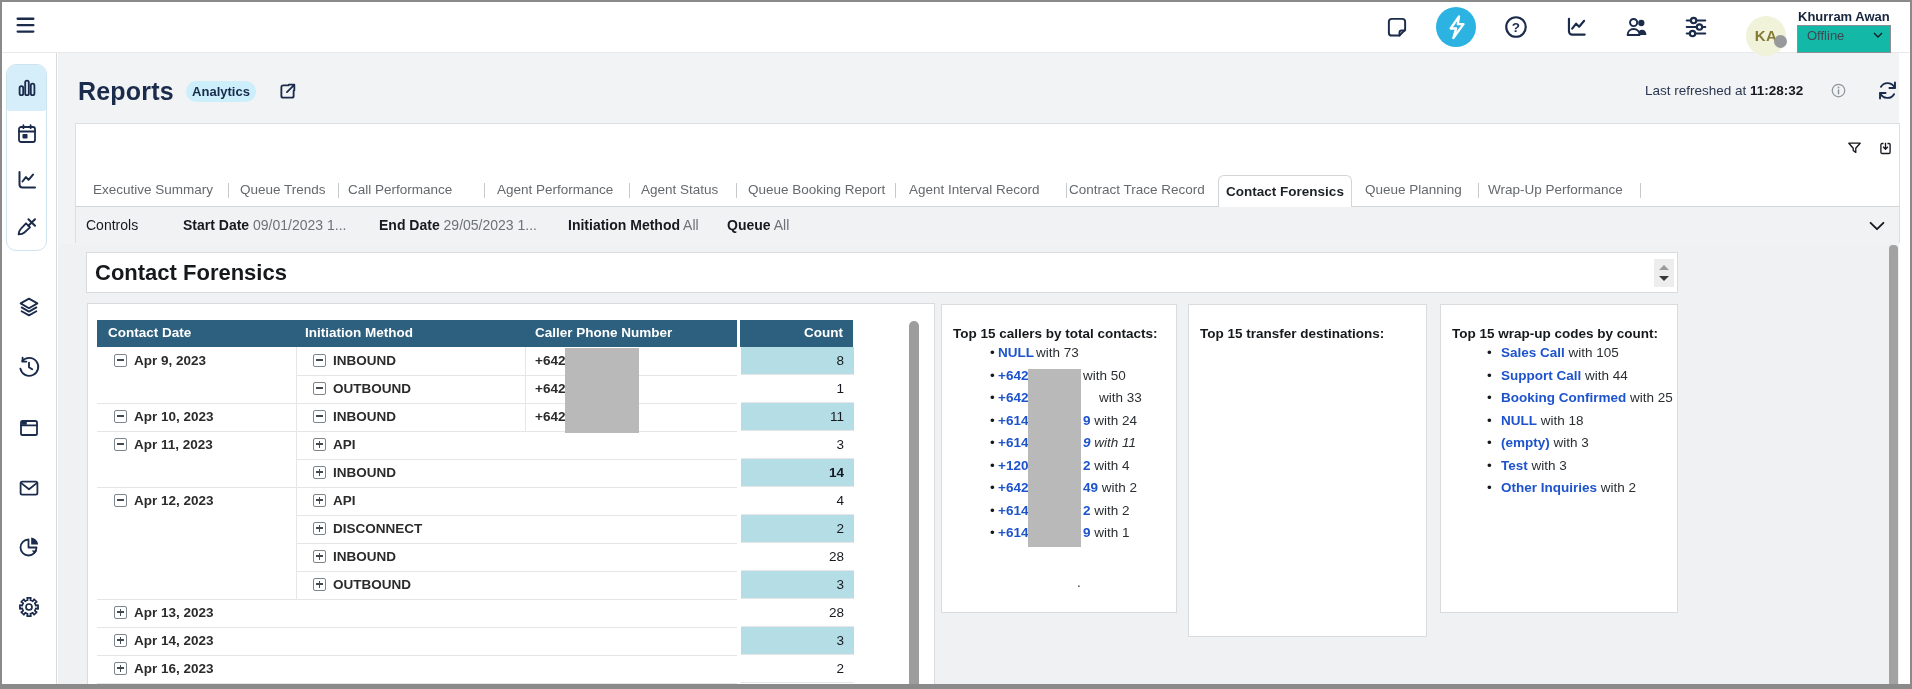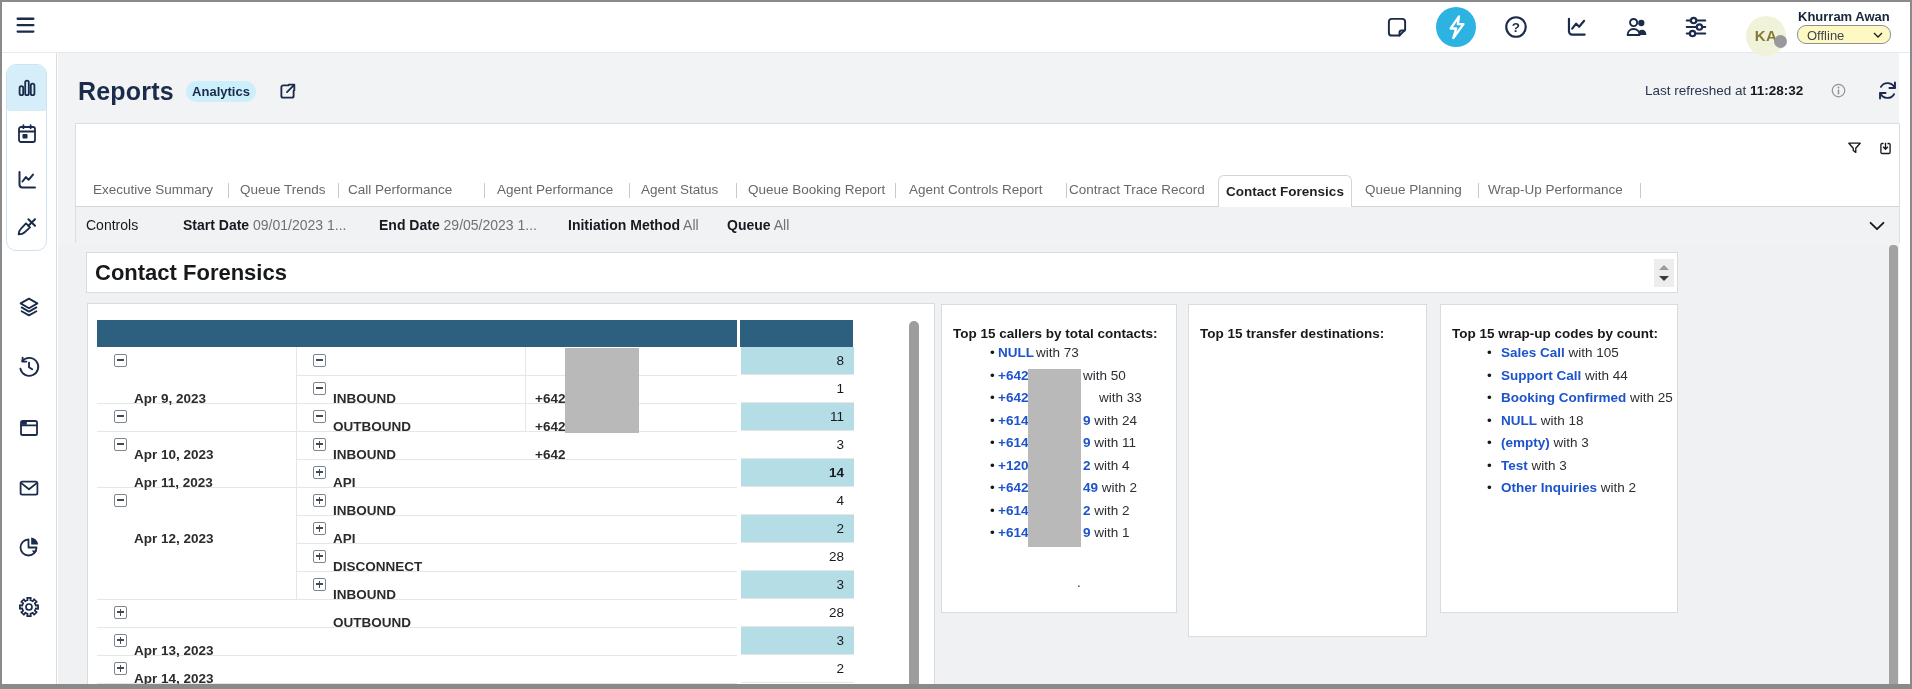--- a/index.html
+++ b/index.html
@@ -59,21 +59,21 @@
 #panel3 { left:1188px; top:304px; width:239px; height:333px; }
 #panel4 { left:1440px; top:304px; width:238px; height:309px; }
 .ptitle { position:absolute; left:11px; top:21px; font-size:13.5px; font-weight:bold; color:#16191c; }
 .pitem { position:absolute; height:22px; font-size:13.5px; color:#2b2f33; white-space:nowrap; }
 .pitem .bu { position:absolute; left:0; top:0; color:#16191c; font-size:13.5px; }
 .pitem a { color:#1d53cc; font-weight:bold; text-decoration:none; }
 
 .thead { position:absolute; background:#2d5f7e; color:#fff; font-size:13.5px; font-weight:bold; }
 .trow-border { position:absolute; height:1px; background:#e4e6e8; }
 .vline { position:absolute; width:1px; background:#e4e6e8; }
-.cell { position:absolute; font-size:13.5px; color:#2b2b2b; white-space:nowrap;margin-top:38px; }
+.cell { position:absolute; font-size:13.5px; color:#2b2b2b; white-space:nowrap; }
 .pm { position:absolute; width:13px; height:13px; border:1.4px solid #7d868f; border-radius:2px; }
 .pm:before { content:""; position:absolute; left:2px; top:4.4px; width:7px; height:1.6px; background:#434b52; }
 .pm.plus:after { content:""; position:absolute; left:4.7px; top:1.7px; width:1.6px; height:7px; background:#434b52; }
 .countcell { position:absolute; left:653px; width:113px; height:28px; font-size:13.5px; color:#16191f; text-align:right; padding-right:10px; line-height:27px; border-bottom:1px solid #e4e6e8; }
 .countcell.hl { background:#b4dde6; }
 #tscroll { position:absolute; left:821px; top:17px; width:10px; height:366px; background:#9d9d9d; border-radius:5px 5px 0 0; }
 .redact { position:absolute; background:#b9b9b9; z-index:10; }
 svg { display:block; }
 </style>
 </head>
@@ -122,21 +122,21 @@
       <svg width="26" height="26" viewBox="0 0 24 24" fill="none" xmlns="http://www.w3.org/2000/svg" style="">
         <path d="M3.5 6 H20.5 M3.5 12 H20.5 M3.5 18 H20.5" stroke="#1b2b4b" stroke-width="2" stroke-linecap="round" stroke-linejoin="round"></path>
         <circle cx="9.8" cy="6" r="2.5" fill="#fff" stroke="#1b2b4b" stroke-width="2" stroke-linecap="round" stroke-linejoin="round"></circle>
         <circle cx="15.2" cy="12" r="2.5" fill="#fff" stroke="#1b2b4b" stroke-width="2" stroke-linecap="round" stroke-linejoin="round"></circle>
         <circle cx="8.8" cy="18" r="2.5" fill="#fff" stroke="#1b2b4b" stroke-width="2" stroke-linecap="round" stroke-linejoin="round"></circle>
       </svg>
     </div>
   <div class="abs" style="left:1746px;top:16px;width:40px;height:40px;border-radius:50%;background:#f1f2da;text-align:center;line-height:40px;font-size:15px;font-weight:bold;color:#857a33;letter-spacing:0.5px;">KA</div>
   <div class="abs" style="left:1774px;top:35px;width:13px;height:13px;border-radius:50%;background:#97999b;"></div>
   <div class="abs" style="left:1798px;top:9px;font-size:13px;font-weight:bold;color:#16243c;">Khurram Awan</div>
-  <div class="abs" style="left:1797px;top:25px;width:94px;height:19px;border:1px solid #8a9096;border-radius:9px;background:#fef9c3;">
+  <div class="abs" style="left:1797px;top:25px;width:94px;height:28px;border:1px solid #8a9096;border-radius:0;background:#14b8a6;">
     <span style="position:absolute;left:9px;top:2px;font-size:13px;color:#3f4850;">Offline</span>
     <svg width="12" height="12" viewBox="0 0 24 24" style="position:absolute;right:6px;top:3px;">
         <path d="M4 8 l8 8 8-8" stroke="#16191f" stroke-width="2.6" fill="none"></path>
       </svg>
   </div>
 </div>
 <div class="abs" id="contentbg"></div>
 <div class="abs" id="canvasbg"></div>
 <div class="abs" id="rightgutter"></div>
 <div class="abs" id="pagescroll"></div>
@@ -248,21 +248,21 @@
       </svg>
     </div>
   <div class="abs" id="tabline"></div>
   <div class="abs" id="tabs">
   <div class="tab" style="left:17px;">Executive Summary</div>
   <div class="tab" style="left:164px;">Queue Trends</div>
   <div class="tab" style="left:272px;">Call Performance</div>
   <div class="tab" style="left:421px;">Agent Performance</div>
   <div class="tab" style="left:565px;">Agent Status</div>
   <div class="tab" style="left:672px;">Queue Booking Report</div>
-  <div class="tab" style="left:833px;">Agent Controls Report</div>
+  <div class="tab" style="left:833px;">Agent Interval Record</div>
   <div class="tab" style="left:993px;">Contract Trace Record</div>
   <div class="tab" style="left:1289px;">Queue Planning</div>
   <div class="tab" style="left:1412px;">Wrap-Up Performance</div>
   <div class="tabsep" style="left:152px;"></div>
   <div class="tabsep" style="left:262px;"></div>
   <div class="tabsep" style="left:408px;"></div>
   <div class="tabsep" style="left:553px;"></div>
   <div class="tabsep" style="left:660px;"></div>
   <div class="tabsep" style="left:819px;"></div>
   <div class="tabsep" style="left:990px;"></div>
@@ -379,21 +379,21 @@
       <span style="position:absolute;left:94px;white-space:nowrap;margin-left:15px;">with 33</span>
     </div>
   <div class="pitem" style="left:48px;top:107.5px;width:180px;">
       <span class="bu" style="left:0;">•</span>
       <a style="position:absolute;left:8px;">+614</a>
       <span style="position:absolute;left:93px;white-space:nowrap;"><a>9</a> with 24</span>
     </div>
   <div class="pitem" style="left:48px;top:130.0px;width:180px;">
       <span class="bu" style="left:0;">•</span>
       <a style="position:absolute;left:8px;">+614</a>
-      <span style="position:absolute;left:93px;white-space:nowrap;"><a>9</a> with 11</span>
+      <span style="position:absolute;left:93px;white-space:nowrap;font-style:italic;"><a>9</a> with 11</span>
     </div>
   <div class="pitem" style="left:48px;top:152.5px;width:180px;">
       <span class="bu" style="left:0;">•</span>
       <a style="position:absolute;left:8px;">+120</a>
       <span style="position:absolute;left:93px;white-space:nowrap;"><a>2</a> with 4</span>
     </div>
   <div class="pitem" style="left:48px;top:175.0px;width:180px;">
       <span class="bu" style="left:0;">•</span>
       <a style="position:absolute;left:8px;">+642</a>
       <span style="position:absolute;left:93px;white-space:nowrap;"><a>49</a> with 2</span>

